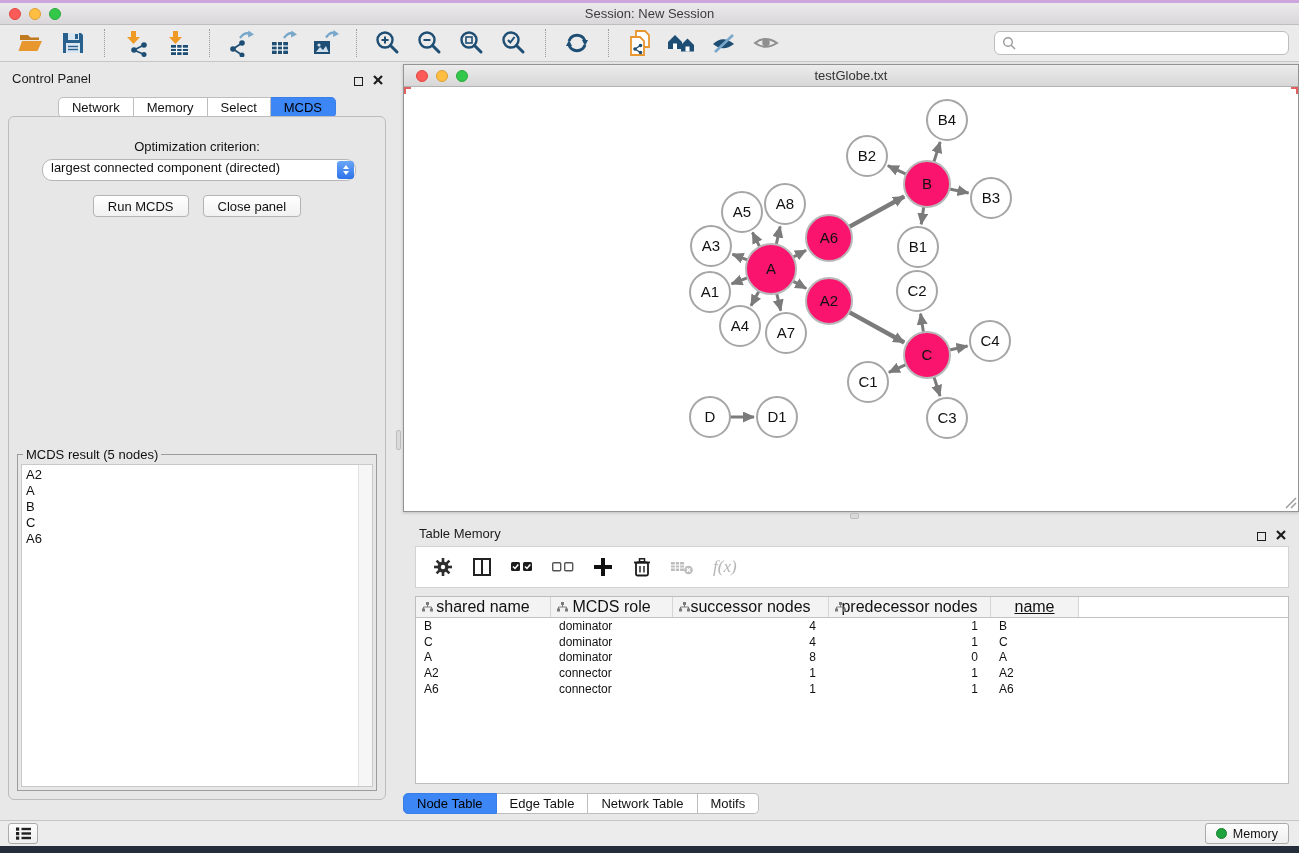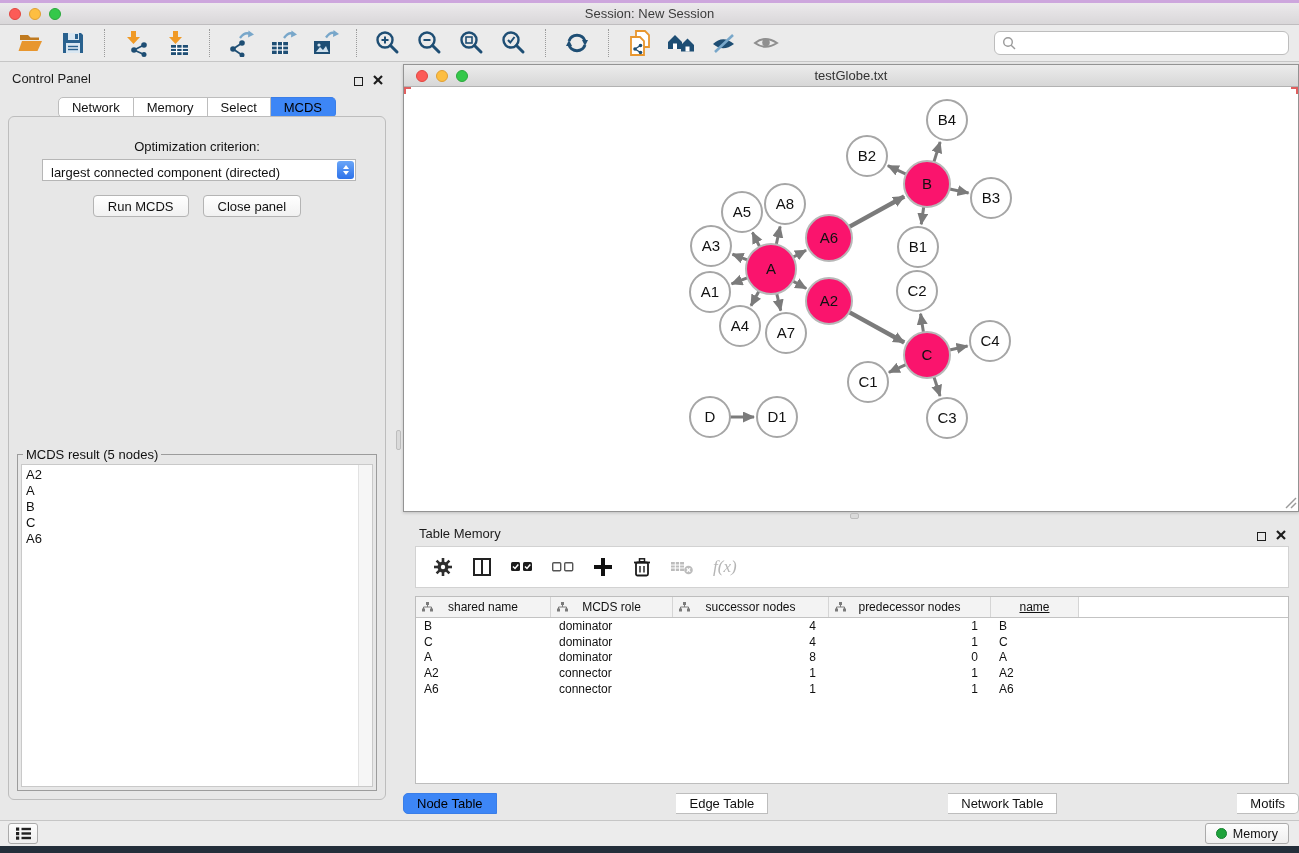--- a/index.html
+++ b/index.html
@@ -32,21 +32,21 @@
 .cp-title{position:absolute;left:12px;top:9px}
 .cp-float{position:absolute;right:31px;top:12px;border:none;background:none;padding:0}
 .cp-close{position:absolute;right:11px;top:11px;border:none;background:none;padding:0}
 .cp-tabs{position:absolute;left:0;top:35px;width:100%;display:flex;justify-content:center}
 .seg-tab{background:#fff;border:1px solid #bdbdbd;border-left:none;padding:2px 13px;font-size:13px;color:#111;line-height:15px;cursor:default}
 .seg-tab:first-child{border-left:1px solid #bdbdbd;border-radius:5px 0 0 5px}
 .seg-tab:last-child{border-radius:0 5px 5px 0}
 .seg-tab.active{background:#3d86f6;color:#000000;border-color:#3a7ee8}
 .cp-body{position:absolute;left:8px;right:8px;top:54px;bottom:18px;border:1px solid #bdbdbd;border-radius:6px;background:#e7e7e7}
 .opt-label{position:absolute;top:22px;width:100%;text-align:center;font-size:13px;color:#111}
-.opt-select{position:absolute;top:42px;left:33px;width:314px;height:22px;background:#fff;border:1px solid #b6b6b6;border-radius:0;font-size:13px;display:flex;align-items:flex-end;padding-left:8px;color:#111}
+.opt-select{position:absolute;top:42px;left:33px;width:314px;height:22px;background:#fff;border:1px solid #b6b6b6;border-radius:10px;font-size:13px;display:flex;align-items:flex-start;padding-left:8px;color:#111}
 .opt-stepper{position:absolute;right:1px;top:1px;bottom:1px;width:17px;border-radius:3px;background:linear-gradient(#6aa6f8,#2d72ea);display:flex;flex-direction:column;align-items:center;justify-content:center;gap:2px}
 .chev{width:0;height:0;border-left:3.5px solid transparent;border-right:3.5px solid transparent}
 .chev.up{border-bottom:4px solid #fff}
 .chev.down{border-top:4px solid #fff}
 .btn-row{position:absolute;top:78px;width:100%;display:flex;justify-content:center;gap:14px}
 .std-btn{background:linear-gradient(#ffffff,#f1f1f1);border:1px solid #b4b4b4;border-radius:4px;font-size:13px;padding:2px 14px;height:22px;color:#111;font-family:inherit}
 .mcds-fieldset{position:absolute;left:8px;right:8px;top:337px;bottom:8px;border:1px solid #9c9c9c}
 .mcds-legend{position:absolute;top:-8px;left:5px;background:#e7e7e7;padding:0 3px;font-size:13px;color:#111}
 .mcds-listbox{position:absolute;left:3px;right:3px;top:9px;bottom:3px;background:#fff;border:1px solid #c9c9c9;overflow:hidden;padding-top:2px}
 .mcds-scroll{position:absolute;right:0;top:0;bottom:0;width:14px;background:#f6f6f6;border-left:1px solid #e2e2e2}
@@ -73,25 +73,25 @@
 
 .table-panel{position:absolute;left:403px;top:520px;width:896px;height:298px}
 .tp-title{position:absolute;left:16px;top:6px}
 .tp-float{position:absolute;right:33px;top:9px;border:none;background:none;padding:0}
 .tp-close{position:absolute;right:13px;top:8px;border:none;background:none;padding:0}
 .tbl-toolbar{position:absolute;left:12px;top:26px;width:874px;height:42px;background:#fff;border:1px solid #d2d2d2;display:flex;align-items:center;gap:17px;padding-left:16px}
 .tt-btn{border:none;background:none;display:flex;align-items:center;justify-content:center;height:26px;padding:0}
 .fx{font-family:"Liberation Serif",serif;font-style:italic;font-size:17px;color:#b5b5b5}
 .tbl{position:absolute;left:12px;top:76px;width:874px;height:188px;background:#fff;border:1px solid #bdbdbd;overflow:hidden}
 .tbl-header{display:flex;height:21px;border-bottom:1px solid #c3c3c3;background:#fff}
-.th{position:relative;background:#f3f3f3;border-right:1px solid #d5d5d5;display:flex;align-items:center;justify-content:center;font-size:12px;color:#111}
+.th{position:relative;background:#f3f3f3;border-right:1px solid #d5d5d5;display:flex;align-items:center;justify-content:center;font-size:16px;color:#111}
 .th .attr-ic{position:absolute;left:6px;top:5px}
 .tr{display:flex;height:15.8px;align-items:center}
 .td{font-size:12px;color:#111;padding:0 13px 0 8px;white-space:nowrap;overflow:hidden}
-.tbl-tabs{position:absolute;bottom:4px;left:0;width:100%;display:flex;justify-content:space-between}
+.tbl-tabs{position:absolute;bottom:4px;left:0;width:100%;display:flex;justify-content:flex-start}
 
 
 .statusbar{position:absolute;left:0;top:820px;width:100%;height:26px;background:#ececec;border-top:1px solid #c6c6c6}
 .list-btn{position:absolute;left:8px;top:2px;width:30px;height:21px;background:linear-gradient(#fdfdfd,#efefef);border:1px solid #ababab;border-radius:3px;display:flex;align-items:center;justify-content:center;padding:0}
 .memory-btn{position:absolute;right:10px;top:2px;height:21px;background:linear-gradient(#fdfdfd,#efefef);border:1px solid #ababab;border-radius:3px;display:flex;align-items:center;gap:6px;padding:0 10px;font-size:12.5px;color:#111;font-family:inherit}
 .mem-dot{width:11px;height:11px;border-radius:50%;background:#1fa33c;border:1px solid #168230}
 .desktop-strip{position:absolute;left:0;top:846px;width:100%;height:7px;background:#232e3a}
 </style>
 </head>
 <body>

